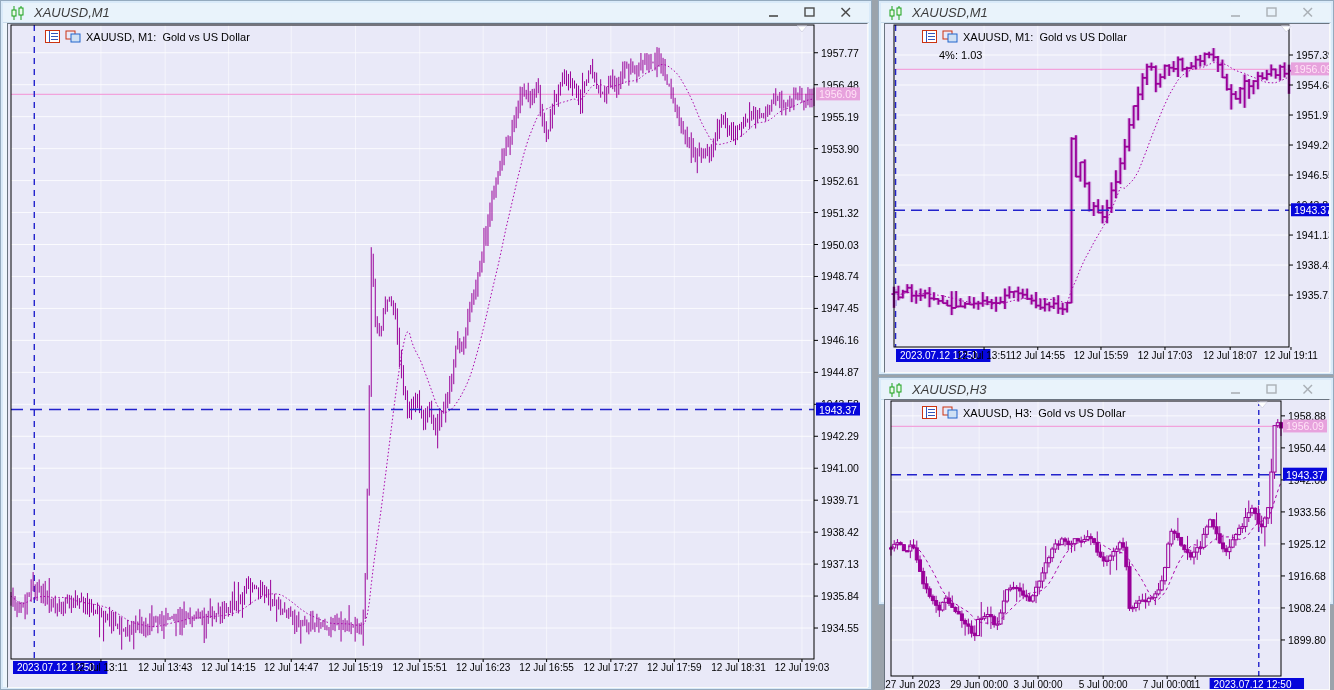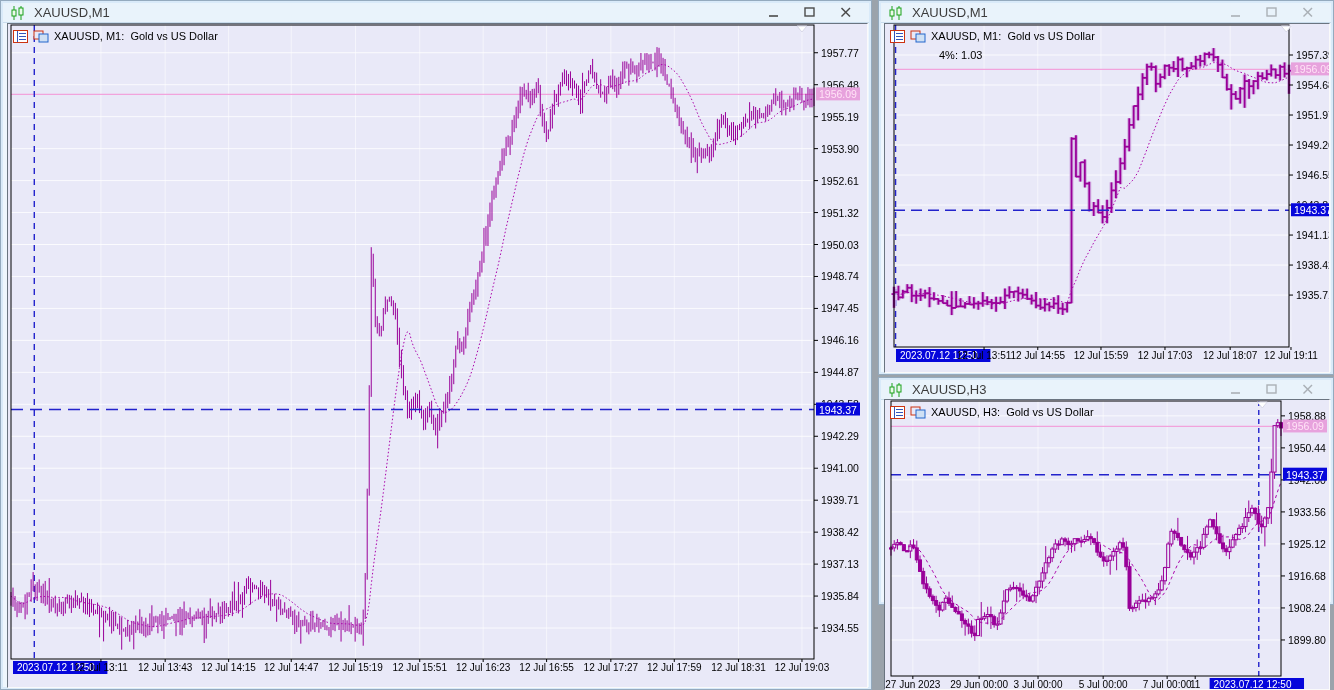--- a/index.html
+++ b/index.html
@@ -2,31 +2,31 @@
 <html><head>
 <meta charset="utf-8">
 <style>
   * { margin:0; padding:0; box-sizing:border-box; }
   html,body { width:1334px; height:690px; overflow:hidden; background:#9ba3ab;
               font-family:"Liberation Sans", sans-serif; }
   .window { position:absolute; background:#eef6fd; border:1px solid #94aabe;
             box-shadow: inset 0 0 0 2px #d9eaf9; }
   .titlebar { position:absolute; left:2px; right:2px; top:2px; height:20px;
               background:#e9f3fb; display:flex; align-items:center; padding:0 7px;
-              border-bottom:1px solid #c9dcec; }
+              border-bottom:1px solid #c9dcec;font-style:italic; }
   .ticon { display:inline-flex; margin-right:7px; }
   .title { font-size:13px; color:#3c3c3c; }
   .winbtns { margin-left:auto; display:flex; gap:24px; margin-right:10px; }
   .wbtn { display:inline-flex; cursor:default; }
   .chart { position:absolute; background:#e9e9f8;
            border-top:1px solid #6a7480; border-left:1px solid #6a7480;
            border-right:1px solid #fafafa; border-bottom:1px solid #fafafa; }
   .chart svg { display:block; }
-  .corner { position:absolute; left:5px; top:6px; display:flex; align-items:flex-start;
-            gap:5px; font-size:11px; color:#000; white-space:pre; }
+  .corner { position:absolute; left:5px; top:6px; display:flex; align-items:center;
+            gap:5px; font-size:11px; color:#000; white-space:pre;padding-left:32px; }
   .overlay2 { position:absolute; left:6px; top:25px; font-size:11px; color:#000;margin-left:48px; }
   .cicon { display:inline-flex; }
 </style>
 </head>
 <body>
 
 <div class="window" id="win-main" style="left:0;top:0;width:872px;height:690px;">
   <div class="titlebar">
     <span class="ticon">
       <svg width="17" height="14">

